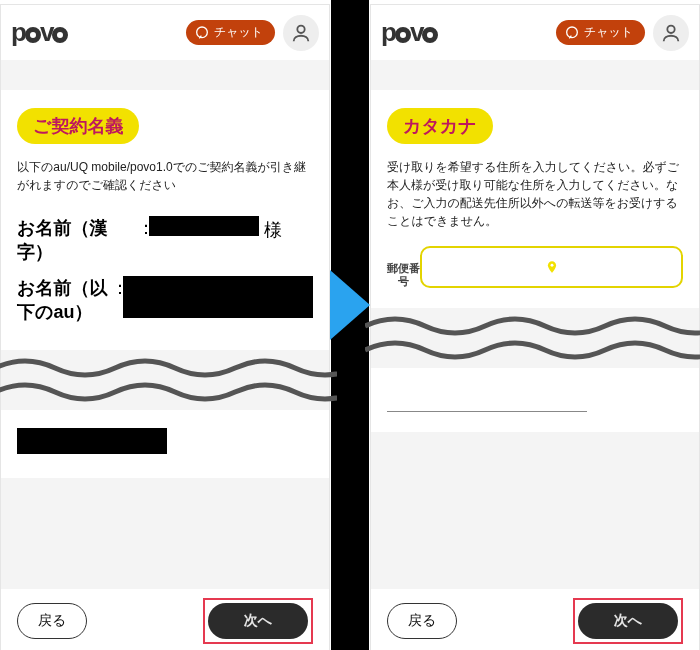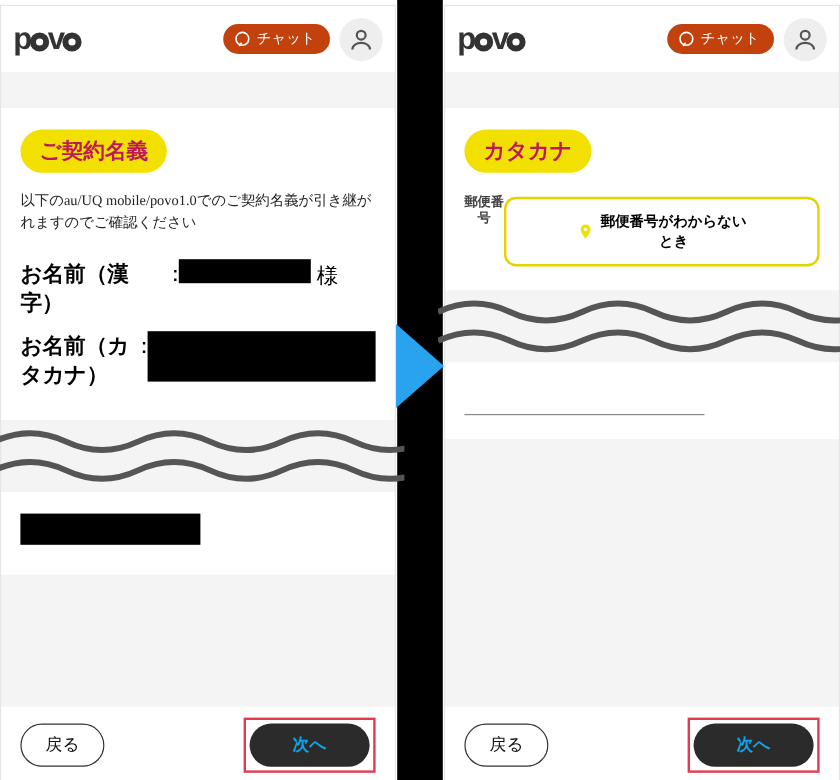--- a/index.html
+++ b/index.html
@@ -18,50 +18,50 @@
   .header-right { display:flex; align-items:center; gap:8px; }
   .chat-pill { background:#c2410c; color:#fff; border-radius:18px; padding:4px 12px 4px 8px; display:flex; align-items:center; gap:4px; font-size:12px; }
   .chat-pill svg { width:16px; height:16px; }
   .avatar-btn { width:36px; height:36px; border-radius:50%; background:#eee; display:flex; align-items:center; justify-content:center; }
   .avatar-btn svg { width:22px; height:22px; stroke:#555; fill:none; stroke-width:2; }
 
   .content { background:#fff; margin-top:30px; padding:18px 16px 20px; }
 
   .section-title { display:inline-block; background:#f2e100; color:#be185d; font-weight:700; font-size:18px; padding:6px 16px; border-radius:18px; margin-bottom:14px; }
 
-  .desc { font-size:12px; color:#222; line-height:1.5; margin-bottom:16px;font-family:Liberation Serif, serif; }
+  .desc { font-size:12px; color:#222; line-height:1.5; margin-bottom:16px; }
 
   .row { display:flex; align-items:flex-start; font-size:18px; padding:6px 0; }
   .row-label { width:120px; font-weight:700; }
   .row-colon { width:12px; }
   .row-value { flex:1; position:relative; }
 
   .redact { background:#000; height:20px; display:inline-block; }
   .redact.w150 { width:150px; }
   .redact.w110 { width:110px; }
   .redact-big { background:#000; width:190px; height:42px; display:block; }
 
-  .zip-row { display:flex; align-items:flex-start; gap:0; margin-top:6px;font-family:Liberation Mono, monospace; }
+  .zip-row { display:flex; align-items:flex-end; gap:0; margin-top:6px; }
   .zip-label { font-size:11px; font-weight:700; color:#444; text-align:center; line-height:1.2; }
   .zip-btn { flex:1; border:2px solid #e3d400; border-radius:10px; padding:10px 8px; display:flex; align-items:center; justify-content:center; gap:6px; font-weight:700; font-size:12px; text-align:center; }
   .pin-icon { width:14px; height:18px; }
 
   
   .wave { width:100%; height:60px; position:relative; }
   .wave svg { position:absolute; left:-6px; width:342px; height:60px; }
 
   .sub-label { font-weight:700; font-size:13px; margin:10px 0 8px; }
 
   .underline-input { border:none; border-bottom:1px solid #888; height:26px; width:200px; background:transparent; }
 
   
   .footer { position:absolute; bottom:0; left:0; right:0; height:64px; background:#fff; display:flex; align-items:center; justify-content:space-between; padding:0 16px; }
   .btn-back { border:1.5px solid #333; background:#fff; color:#111; border-radius:22px; padding:8px 20px; font-size:14px; font-weight:400; }
   .btn-next-wrap { border:2px solid #e53950; padding:3px; }
-  .btn-next { background:#2b2b2b; color:#0ea5e9; border:none; border-radius:22px; padding:9px 36px; font-size:14px; font-weight:700; }
+  .btn-next { background:#2b2b2b; color:#e5e5e5; border:none; border-radius:22px; padding:9px 36px; font-size:14px; font-weight:700; }
 
   
   .arrow { position:absolute; left:330px; top:270px; width:40px; height:70px; }
   .arrow svg { width:40px; height:70px; }
 
   
   .dark-mid { position:absolute; left:331px; top:0; width:38px; height:650px; background:#000; z-index:-1; }
 
 </style>
 </head>
@@ -97,21 +97,21 @@
       <div class="row">
         <div class="row-label">お名前（漢字）</div>
         <div class="row-colon">：</div>
         <div class="row-value">
           <span class="redact w110"></span>
           <span>様</span>
         </div>
       </div>
 
       <div class="row">
-        <div class="row-label">お名前（カタカナ）</div>
+        <div class="row-label">お名前（以下のau）</div>
         <div class="row-colon">：</div>
         <div class="row-value">
             <span class="redact-big"></span>
           </div>
       </div>
     </div>
 
     <div class="wave">
       <svg viewBox="0 0 342 60" preserveAspectRatio="none">
         <path d="M0 18 Q30 4 60 18 T120 18 T180 18 T240 18 T300 18 T360 18" stroke="#555" stroke-width="5" fill="none"></path>
@@ -152,31 +152,30 @@
           <svg viewBox="0 0 24 24">
               <circle cx="12" cy="8" r="4"></circle>
               <path d="M4 21c0-4 4-6 8-6s8 2 8 6"></path>
             </svg>
         </div>
       </div>
     </div>
 
     <div class="content">
       <div class="section-title">カタカナ</div>
+      <p class="desc">受け取りを希望する住所を入力してください。必ずご本人様が受け取り可能な住所を入力してください。なお、ご入力の配送先住所以外への転送等をお受けすることはできません。</p>
 
       <div class="zip-row">
         <div class="zip-label" style="white-space:pre-line;">郵便番
 号</div>
         <div class="zip-btn">
           <svg class="pin-icon" viewBox="0 0 24 24">
               <path d="M12 2C8 2 5 5 5 9c0 5 7 13 7 13s7-8 7-13c0-4-3-7-7-7z" fill="#f2e100"></path>
               <circle cx="12" cy="9" r="2.5" fill="#fff"></circle>
             </svg>
-          <span style="white-space:pre-line;">郵便番号がわからない
-とき</span>
         </div>
       </div>
     </div>
 
     <div class="wave">
       <svg viewBox="0 0 342 60" preserveAspectRatio="none">
         <path d="M0 18 Q30 4 60 18 T120 18 T180 18 T240 18 T300 18 T360 18" stroke="#555" stroke-width="5" fill="none"></path>
         <path d="M0 42 Q30 28 60 42 T120 42 T180 42 T240 42 T300 42 T360 42" stroke="#555" stroke-width="5" fill="none"></path>
       </svg>
     </div>

